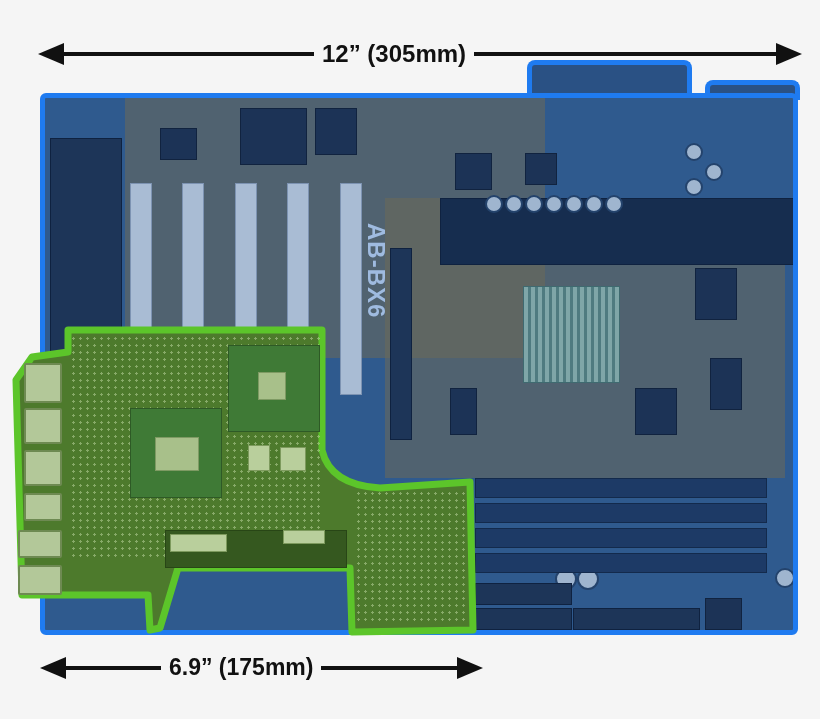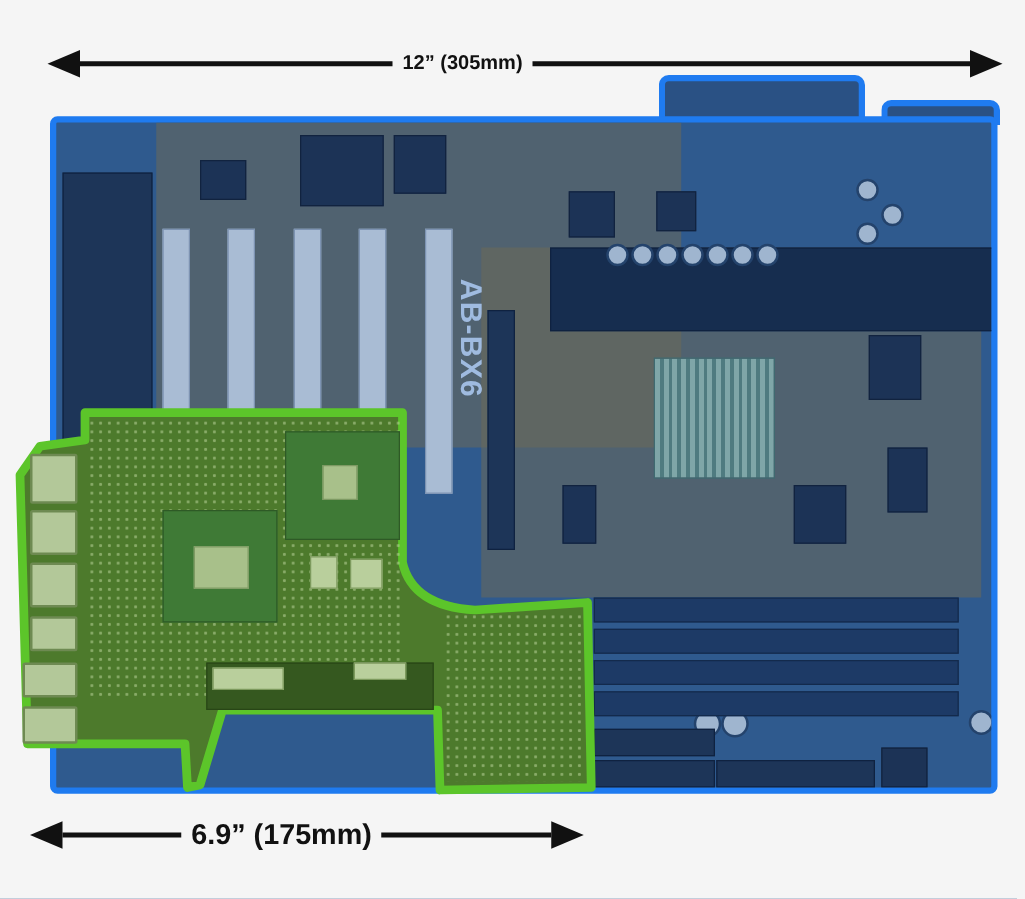--- a/index.html
+++ b/index.html
@@ -27,21 +27,21 @@
   .dots{position:absolute;background-image:radial-gradient(#b9d39a 1px,transparent 1.4px);background-size:7px 7px;opacity:.55;}
   .sodimm{position:absolute;background:#35581f;border:1px solid #284616;}
   .sticker{position:absolute;background:#b9cf9c;border:1px solid #7d9a5d;}
 </style>
 </head>
 <body>
 
 <div class="dim" style="left:38px;top:40px;width:764px;">
   <div class="arrow-l"></div>
   <div class="line" style="width:250px;"></div>
-  <div class="label" style="font-size:16px;">12” (305mm)</div>
+  <div class="label" style="font-size:24px;">12” (305mm)</div>
   <div class="line" style="flex:1;"></div>
   <div class="arrow-r"></div>
 </div>
 
 <div class="atx-tab" style="left:527px;top:60px;width:165px;height:40px;"></div>
 <div class="atx-tab" style="left:705px;top:80px;width:95px;height:20px;"></div>
 
 <div class="atx">
   <div class="trace" style="left:80px;top:0;width:420px;height:260px;"></div>
   <div class="trace" style="left:340px;top:100px;width:400px;height:280px;"></div>
@@ -116,19 +116,19 @@
 <div class="sticker" style="left:170px;top:534px;width:55px;height:16px;"></div>
 <div class="sticker" style="left:283px;top:530px;width:40px;height:12px;"></div>
 
 <div class="port" style="left:24px;top:363px;width:34px;height:36px;"></div>
 <div class="port" style="left:24px;top:408px;width:34px;height:32px;"></div>
 <div class="port" style="left:24px;top:450px;width:34px;height:32px;"></div>
 <div class="port" style="left:24px;top:493px;width:34px;height:24px;"></div>
 <div class="port" style="left:18px;top:530px;width:40px;height:24px;"></div>
 <div class="port" style="left:18px;top:565px;width:40px;height:26px;"></div>
 
-<div class="dim" style="left:24px;top:654px;width:443px;">
+<div class="dim" style="left:40px;top:654px;width:443px;">
   <div class="arrow-l"></div>
   <div class="line" style="width:95px;"></div>
   <div class="label" style="font-size:23px;">6.9” (175mm)</div>
   <div class="line" style="flex:1;"></div>
   <div class="arrow-r"></div>
 </div>
 
 </body></html>

